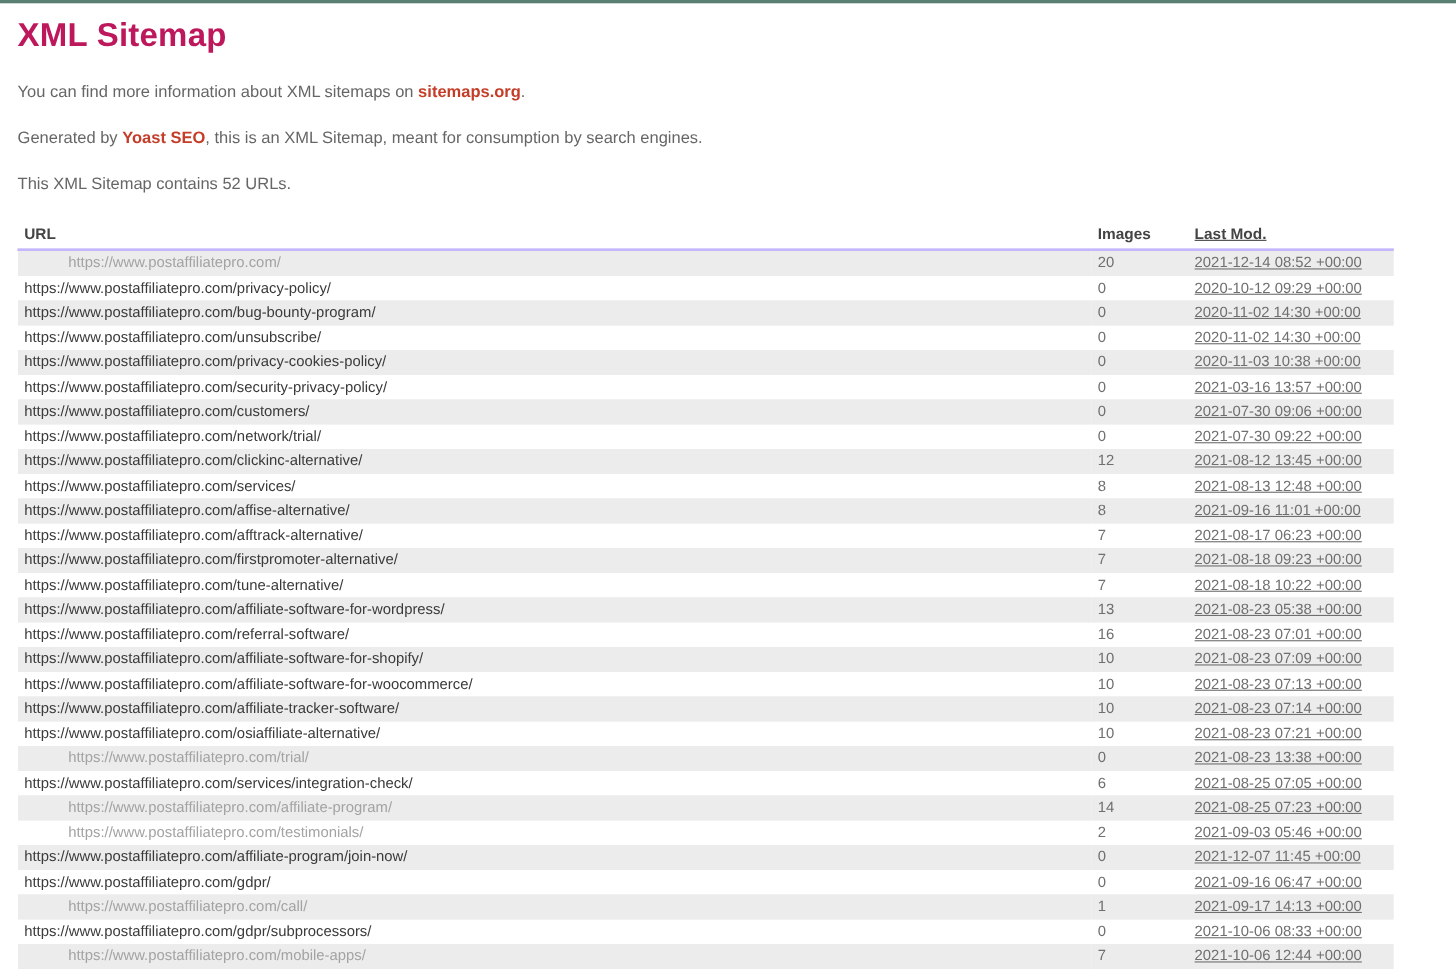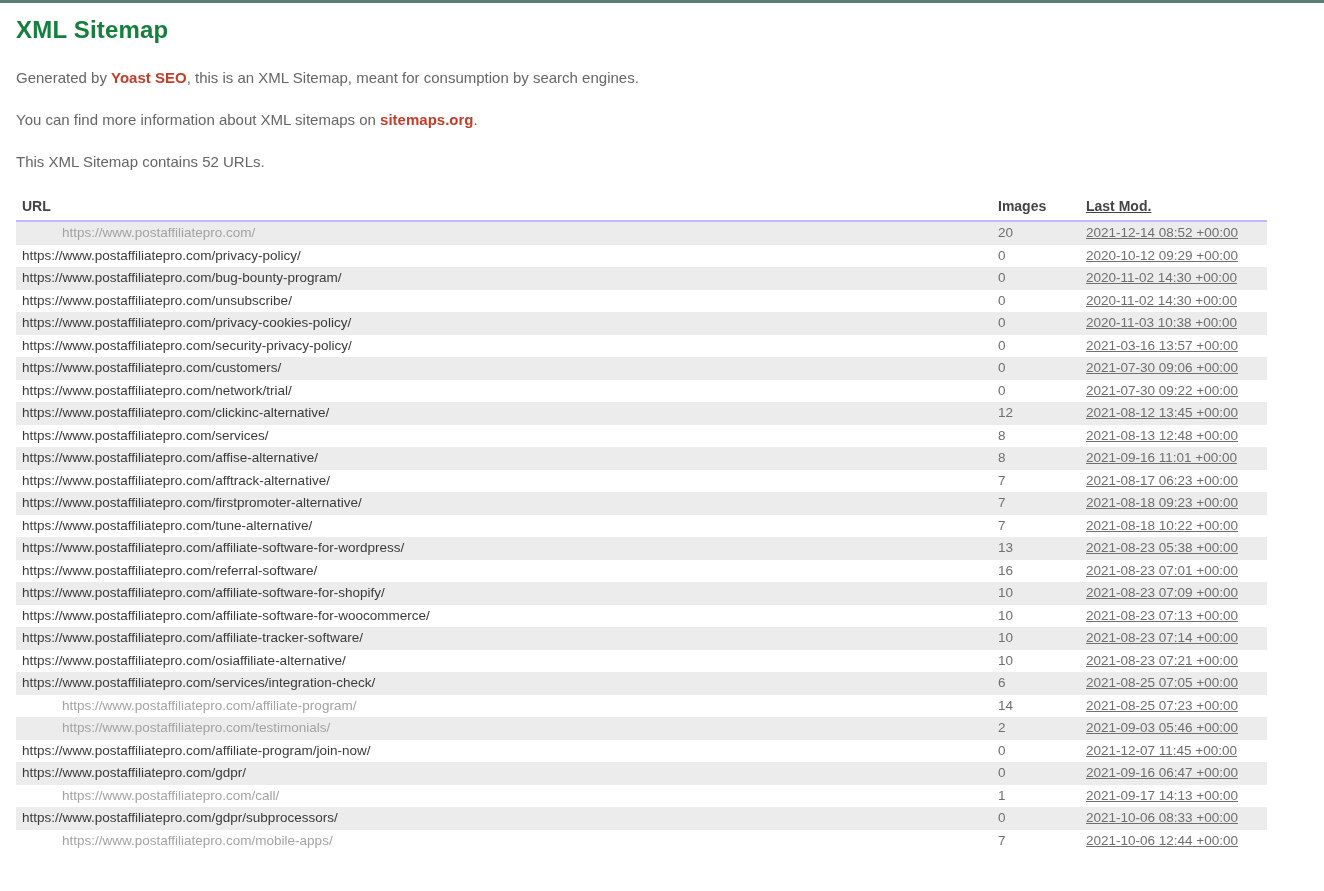--- a/index.html
+++ b/index.html
@@ -14,23 +14,23 @@
   }
   .topbar {
     height: 3px;
     width: 100%;
     background: #587f72;
   }
   .page {
     padding: 0 16px;
   }
   h1.title {
-    font-size: 24px;
+    font-size: 30px;
     font-weight: bold;
-    color: #15803d;
+    color: #be185d;
     margin: 13px 0 0 0;
     letter-spacing: 0.2px;
   }
   p.intro {
     font-size: 15px;
     color: #666666;
     margin: 26px 0 0 0;
     line-height: 16px;
   }
   p.intro a {
@@ -79,23 +79,23 @@
 </style>
 </head>
 <body>
 
 <div class="topbar"></div>
 
 <div class="page">
 
   <h1 class="title">XML Sitemap</h1>
 
+  <p class="intro"><span>You can find more information about XML sitemaps on </span><a href="#">sitemaps.org</a><span>.</span></p>
+
   <p class="intro"><span>Generated by </span><a href="#">Yoast SEO</a><span>, this is an XML Sitemap, meant for consumption by search engines.</span></p>
-
-  <p class="intro"><span>You can find more information about XML sitemaps on </span><a href="#">sitemaps.org</a><span>.</span></p>
 
   <p class="intro">This XML Sitemap contains 52 URLs.</p>
 
   <table class="sitemap">
     <thead>
       <tr>
         <th class="c-url">URL</th>
         <th class="c-img">Images</th>
         <th class="c-mod">Last Mod.</th>
       </tr>
@@ -194,20 +194,25 @@
         <tr>
           <td class="c-url"><a href="#" class="url">https://www.postaffiliatepro.com/affiliate-tracker-software/</a></td>
           <td class="c-img">10</td>
           <td class="c-mod">2021-08-23 07:14 +00:00</td>
         </tr>
         <tr>
           <td class="c-url"><a href="#" class="url">https://www.postaffiliatepro.com/osiaffiliate-alternative/</a></td>
           <td class="c-img">10</td>
           <td class="c-mod">2021-08-23 07:21 +00:00</td>
         </tr>
+        <tr class="visited">
+          <td class="c-url"><a href="#" class="url">https://www.postaffiliatepro.com/trial/</a></td>
+          <td class="c-img">0</td>
+          <td class="c-mod">2021-08-23 13:38 +00:00</td>
+        </tr>
         <tr>
           <td class="c-url"><a href="#" class="url">https://www.postaffiliatepro.com/services/integration-check/</a></td>
           <td class="c-img">6</td>
           <td class="c-mod">2021-08-25 07:05 +00:00</td>
         </tr>
         <tr class="visited">
           <td class="c-url"><a href="#" class="url">https://www.postaffiliatepro.com/affiliate-program/</a></td>
           <td class="c-img">14</td>
           <td class="c-mod">2021-08-25 07:23 +00:00</td>
         </tr>

